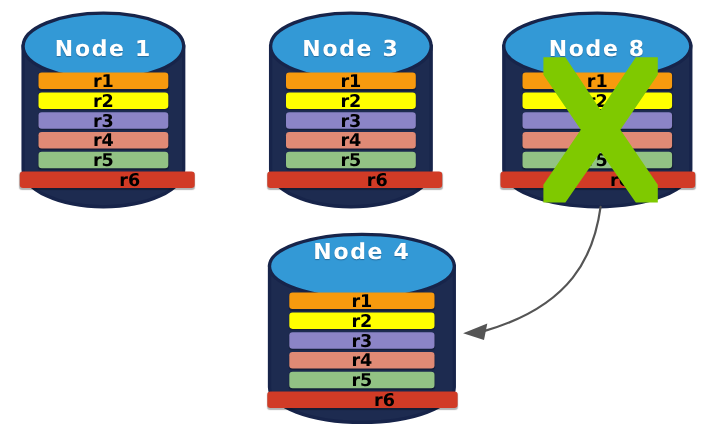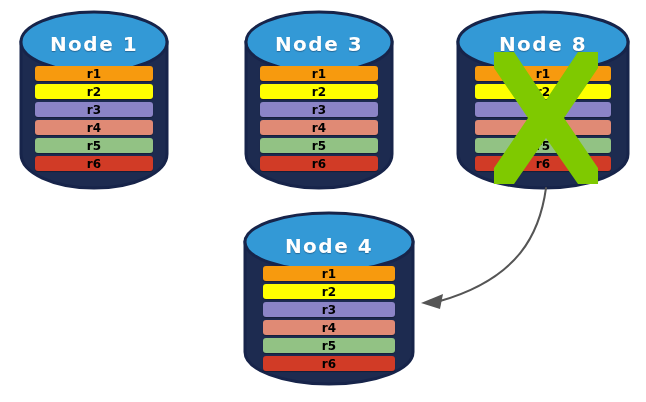--- a/index.html
+++ b/index.html
@@ -46,24 +46,24 @@
   .row-bar {
     position: relative;
     height: 15px;
     margin: 0 auto 3px auto;
     border-radius: 3px;
     box-shadow: 0 1px 1px rgba(0,0,0,0.30);
     display: flex;
     align-items: center;
     justify-content: center;
   }
-  .row-bar:last-child { margin-bottom: 0; }
+  .row-bar:last-child { margin-bottom: 0; padding-left: 41px; }
   .row-label {
     color: #000000;
-    font-size: 12px;
+    font-size: 16px;
     font-weight: bold;
     line-height: 1;
     font-family: "DejaVu Sans", "Liberation Sans", sans-serif;
   }
   .cross-overlay {
     position: absolute;
     pointer-events: none;
   }
   .arrow-layer {
     position: absolute;
@@ -167,21 +167,21 @@
         <polygon fill="#7FC900" points="0,4 20,4 52,52 84,4 104,4 104,20 70,70 104,120 104,136 84,136 52,90 20,136 0,136 0,120 34,70 0,20"></polygon>
       </svg>
     </div>
   </div>
 
   <div class="node" style="left:242px; top:210px; width:174px; height:176px;">
     <svg width="174" height="176" viewBox="0 0 174 176">
       <path d="M 3 32 L 3 142 A 84 32 0 0 0 171 142 L 171 32 Z" fill="#1D2B50" stroke="#17244A" stroke-width="3"></path>
       <ellipse cx="87" cy="32" rx="84" ry="29" fill="#3399D6" stroke="#17244A" stroke-width="3"></ellipse>
     </svg>
-    <div class="node-label" style="top:24px;">Node  4</div>
+    <div class="node-label" style="top:6px;">Node  4</div>
     <div class="rows" style="top:56px;">
       <div class="row-bar" style="width:132px; background:#F79A0E;">
         <span class="row-label">r1</span>
       </div>
       <div class="row-bar" style="width:132px; background:#FFFF00;">
         <span class="row-label">r2</span>
       </div>
       <div class="row-bar" style="width:132px; background:#8B84C6;">
         <span class="row-label">r3</span>
       </div>

